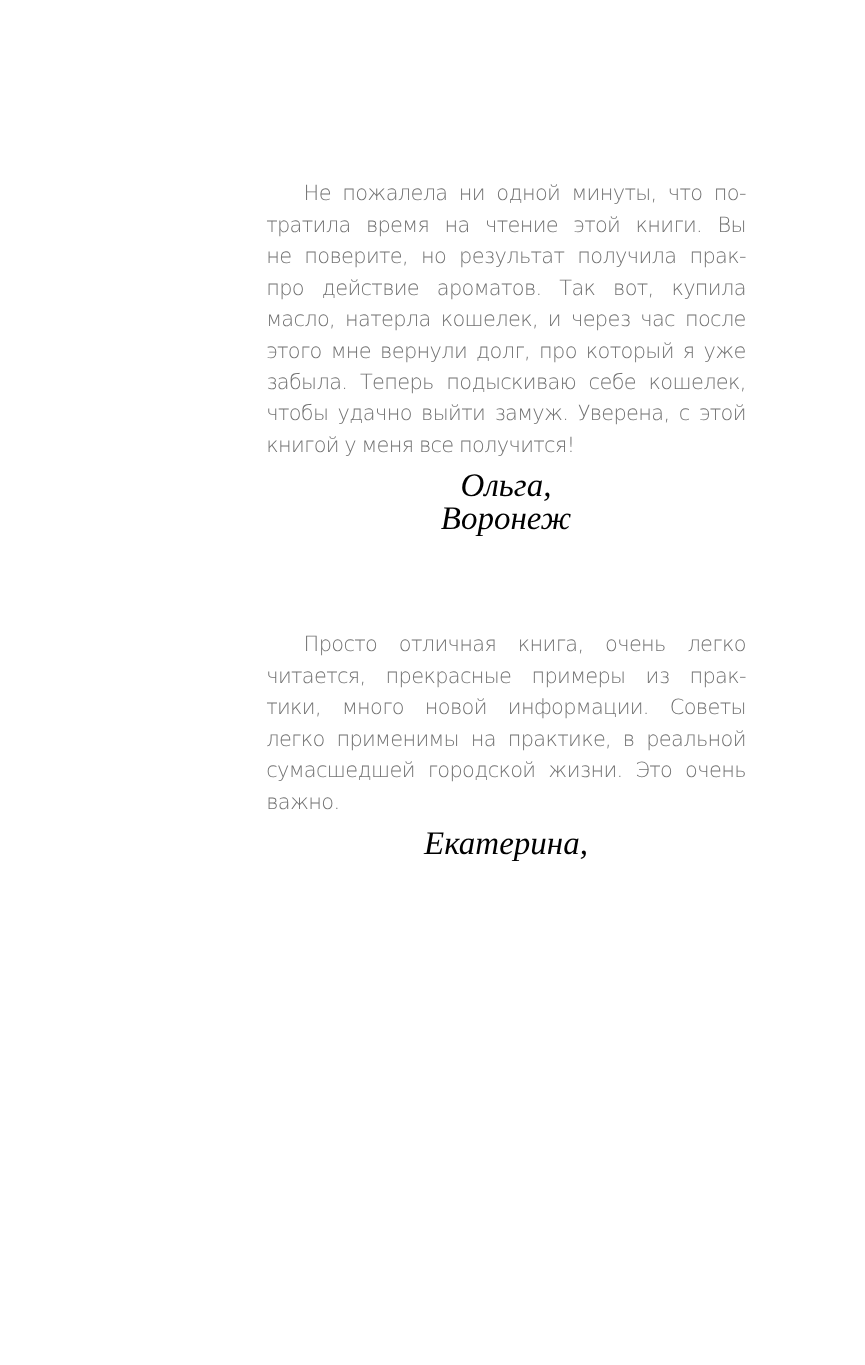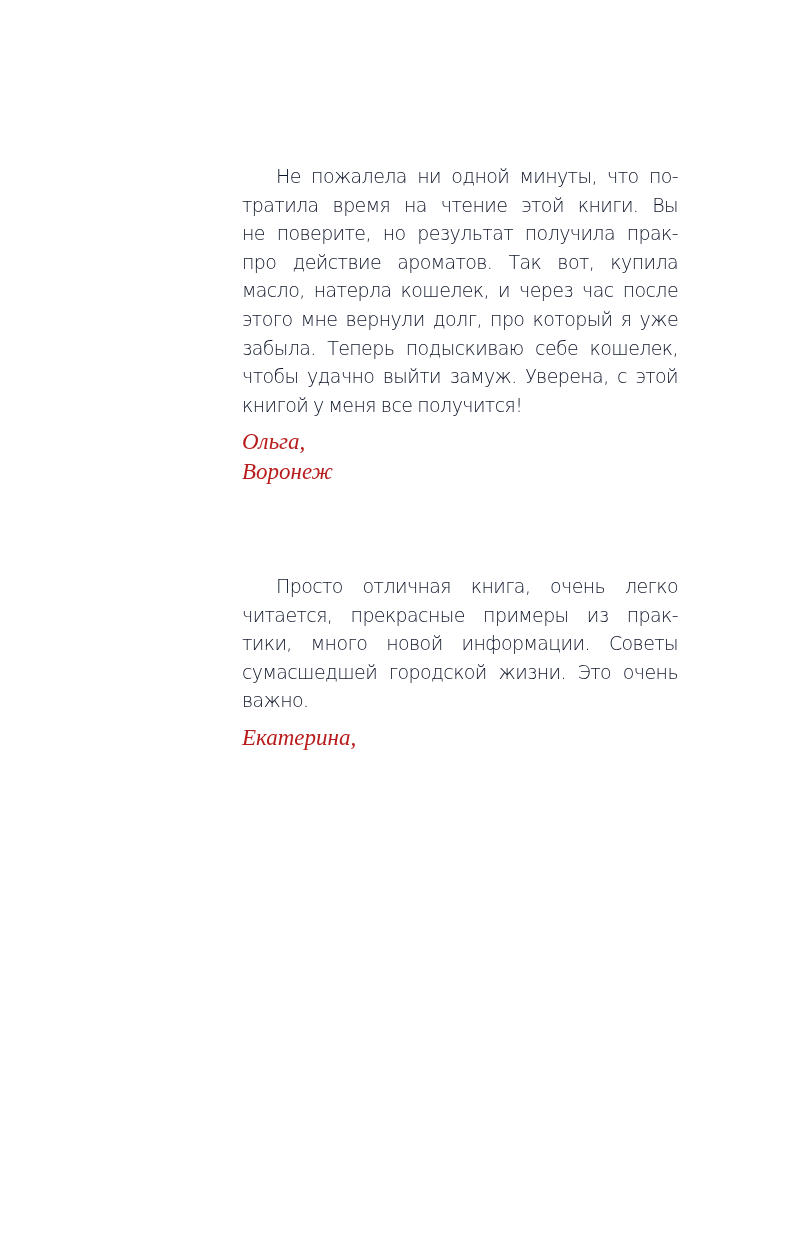--- a/index.html
+++ b/index.html
@@ -31,42 +31,42 @@
     .review-text {
       font-family: "DejaVu Sans", sans-serif;
       font-size: 19px;
       line-height: 28.6px;
       letter-spacing: -0.6px;
       word-spacing: -0.5px;
       text-align: justify;
       text-align-last: left;
       margin: 0;
       font-weight: 300;
-      color: #0f172a;
+      color: #737373;
     }
     .review-text .line {
       display: block;
       text-align: justify;
       text-align-last: justify;
       white-space: nowrap;
     }
     .review-text .line.last {
       text-align-last: left;
     }
     .review-text .line.indent {
       text-indent: 34px;
     }
     .signature {
       margin-top: 8px;
-      text-align: left;
+      text-align: center;
       font-family: "Liberation Serif", "DejaVu Serif", serif;
       font-style: italic;
-      font-size: 23px;
+      font-size: 30px;
       line-height: 30px;
-      color: #b91c1c;
+      color: #000000;
     }
     .signature span { display: block; }
   </style>
 </head>
 <body>
 
 <div class="page">
 
   <section class="review review-1">
     <p class="review-text">
@@ -84,20 +84,21 @@
       <span>Ольга,</span>
       <span>Воронеж</span>
     </div>
   </section>
 
   <section class="review review-2">
     <p class="review-text">
       <span class="line indent">Просто отличная книга, очень легко</span>
       <span class="line">читается, прекрасные примеры из прак-</span>
       <span class="line">тики, много новой информации. Советы</span>
+      <span class="line">легко применимы на практике, в реальной</span>
       <span class="line">сумасшедшей городской жизни. Это очень</span>
       <span class="line last">важно.</span>
     </p>
     <div class="signature">
       <span>Екатерина,</span>
     </div>
   </section>
 
 </div>
 

